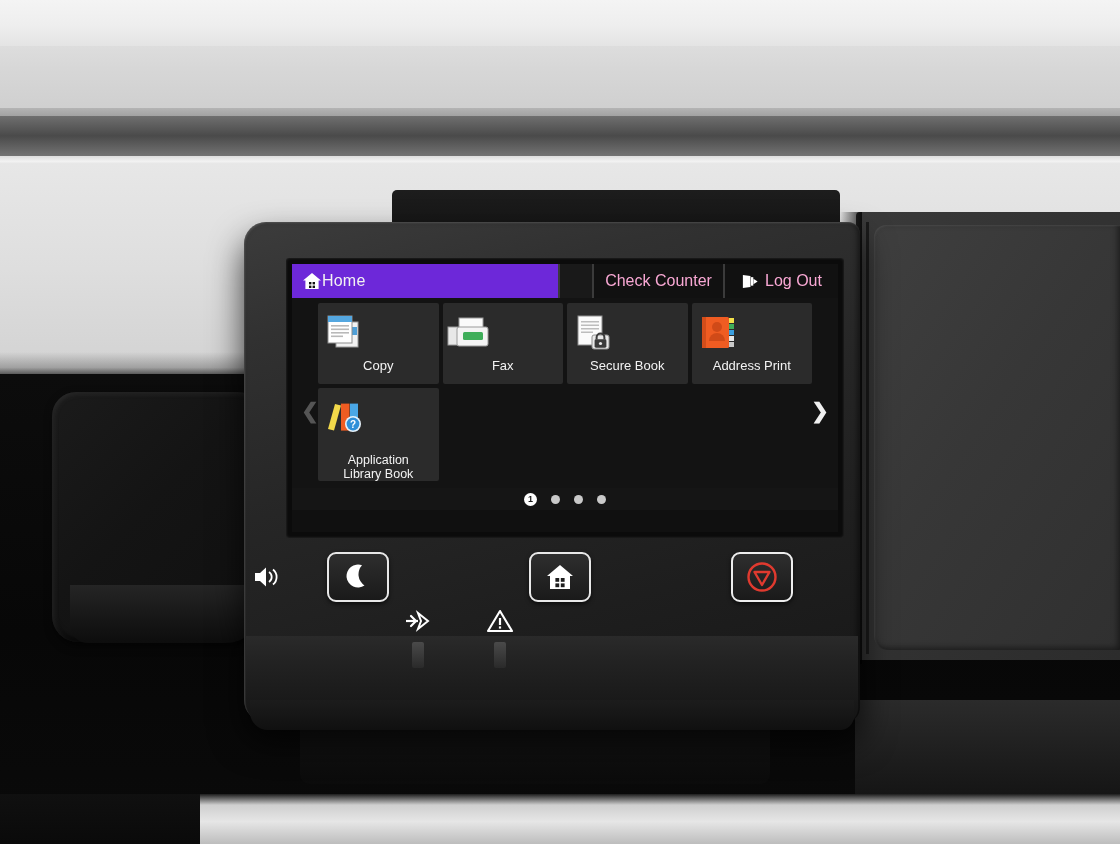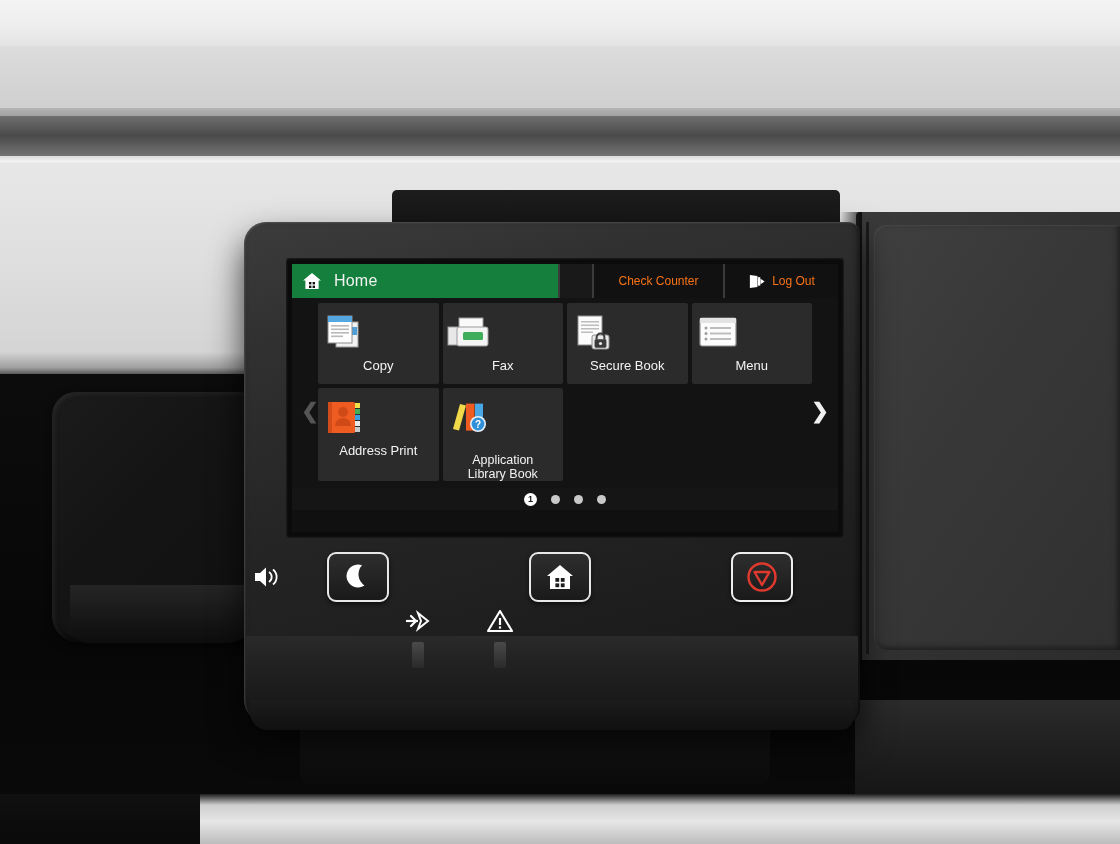--- a/index.html
+++ b/index.html
@@ -143,34 +143,34 @@
     box-shadow: inset 0 0 3px rgba(160,160,160,.25);
   }
 
   
   .topbar {
     position:absolute; left:0; top:0; width:546px; height:34px;
     display:flex; align-items:stretch;
     background:#1a1a1a;
   }
   .topbar-home {
-    flex:0 0 268px; display:flex; align-items:center; gap:12px;
+    flex:0 0 268px; display:flex; align-items:center; gap:0;
     padding-left:10px;
-    background:#15803d;
+    background:#6d28d9;
     border-right:2px solid #3b3b3b;
   }
   .topbar-home .label {
     color:#f2f2f2; font-size:16px; letter-spacing:.2px;
   }
   .topbar-gap { flex:1 1 auto; background:#191919; }
   .topbar-btn {
     display:flex; align-items:center; justify-content:center; gap:7px;
     background:#111111;
     border-left:2px solid #3b3b3b;
-    color:#f97316; font-size:12px;
+    color:#f9a8d4; font-size:16px;
     padding:0 11px;
   }
   .topbar-btn.counter { flex:0 0 131px; }
   .topbar-btn.logout { flex:0 0 115px; }
 
   
   .grid-area {
     position:absolute; left:0; top:34px; width:546px; height:190px;
     background:#131313;
   }
@@ -377,35 +377,20 @@
               <rect x="9" y="18.5" width="12" height="1.5" fill="#bdbdbd"></rect>
               <rect x="20" y="22" width="17" height="14" rx="2" fill="#e9e9e9" stroke="#8f8f8f" stroke-width="1"></rect>
               <path d="M24.6 26.5 v-2 a3.9 3.9 0 0 1 7.8 0 v2" fill="none" stroke="#3b3b3b" stroke-width="2"></path>
               <rect x="22.6" y="26.3" width="11.8" height="8.4" rx="1.4" fill="#3b3b3b"></rect>
               <circle cx="28.5" cy="30.5" r="1.6" fill="#e9e9e9"></circle>
             </svg>
           </div>
           <div class="tile-label">Secure Book</div>
         </div>
 
-        <div class="tile">
-          <div class="tile-icon">
-            <svg width="44" height="36" viewBox="0 0 44 36">
-              <rect x="4" y="3" width="36" height="28" rx="2" fill="#fcfcfc" stroke="#8f8f8f" stroke-width="1.2"></rect>
-              <rect x="4" y="3" width="36" height="5" fill="#e4e4e4"></rect>
-              <circle cx="10" cy="13" r="1.5" fill="#9e9e9e"></circle>
-              <rect x="14" y="12" width="21" height="2" fill="#bdbdbd"></rect>
-              <circle cx="10" cy="18.5" r="1.5" fill="#9e9e9e"></circle>
-              <rect x="14" y="17.5" width="21" height="2" fill="#bdbdbd"></rect>
-              <circle cx="10" cy="24" r="1.5" fill="#9e9e9e"></circle>
-              <rect x="14" y="23" width="21" height="2" fill="#bdbdbd"></rect>
-            </svg>
-          </div>
-          <div class="tile-label">Menu</div>
-        </div>
 
         <div class="tile">
           <div class="tile-icon">
             <svg width="40" height="38" viewBox="0 0 40 38">
               <rect x="4" y="3" width="27" height="31" rx="1.5" fill="#ef5c22"></rect>
               <rect x="4" y="3" width="4" height="31" fill="#d34d1a"></rect>
               <circle cx="19" cy="13" r="5" fill="#d04a18"></circle>
               <path d="M11 27 a8 8 0 0 1 16 0 Z" fill="#d04a18"></path>
               <rect x="31" y="4" width="5" height="5" fill="#f2e14a"></rect>
               <rect x="31" y="10" width="5" height="5" fill="#3fae5a"></rect>

